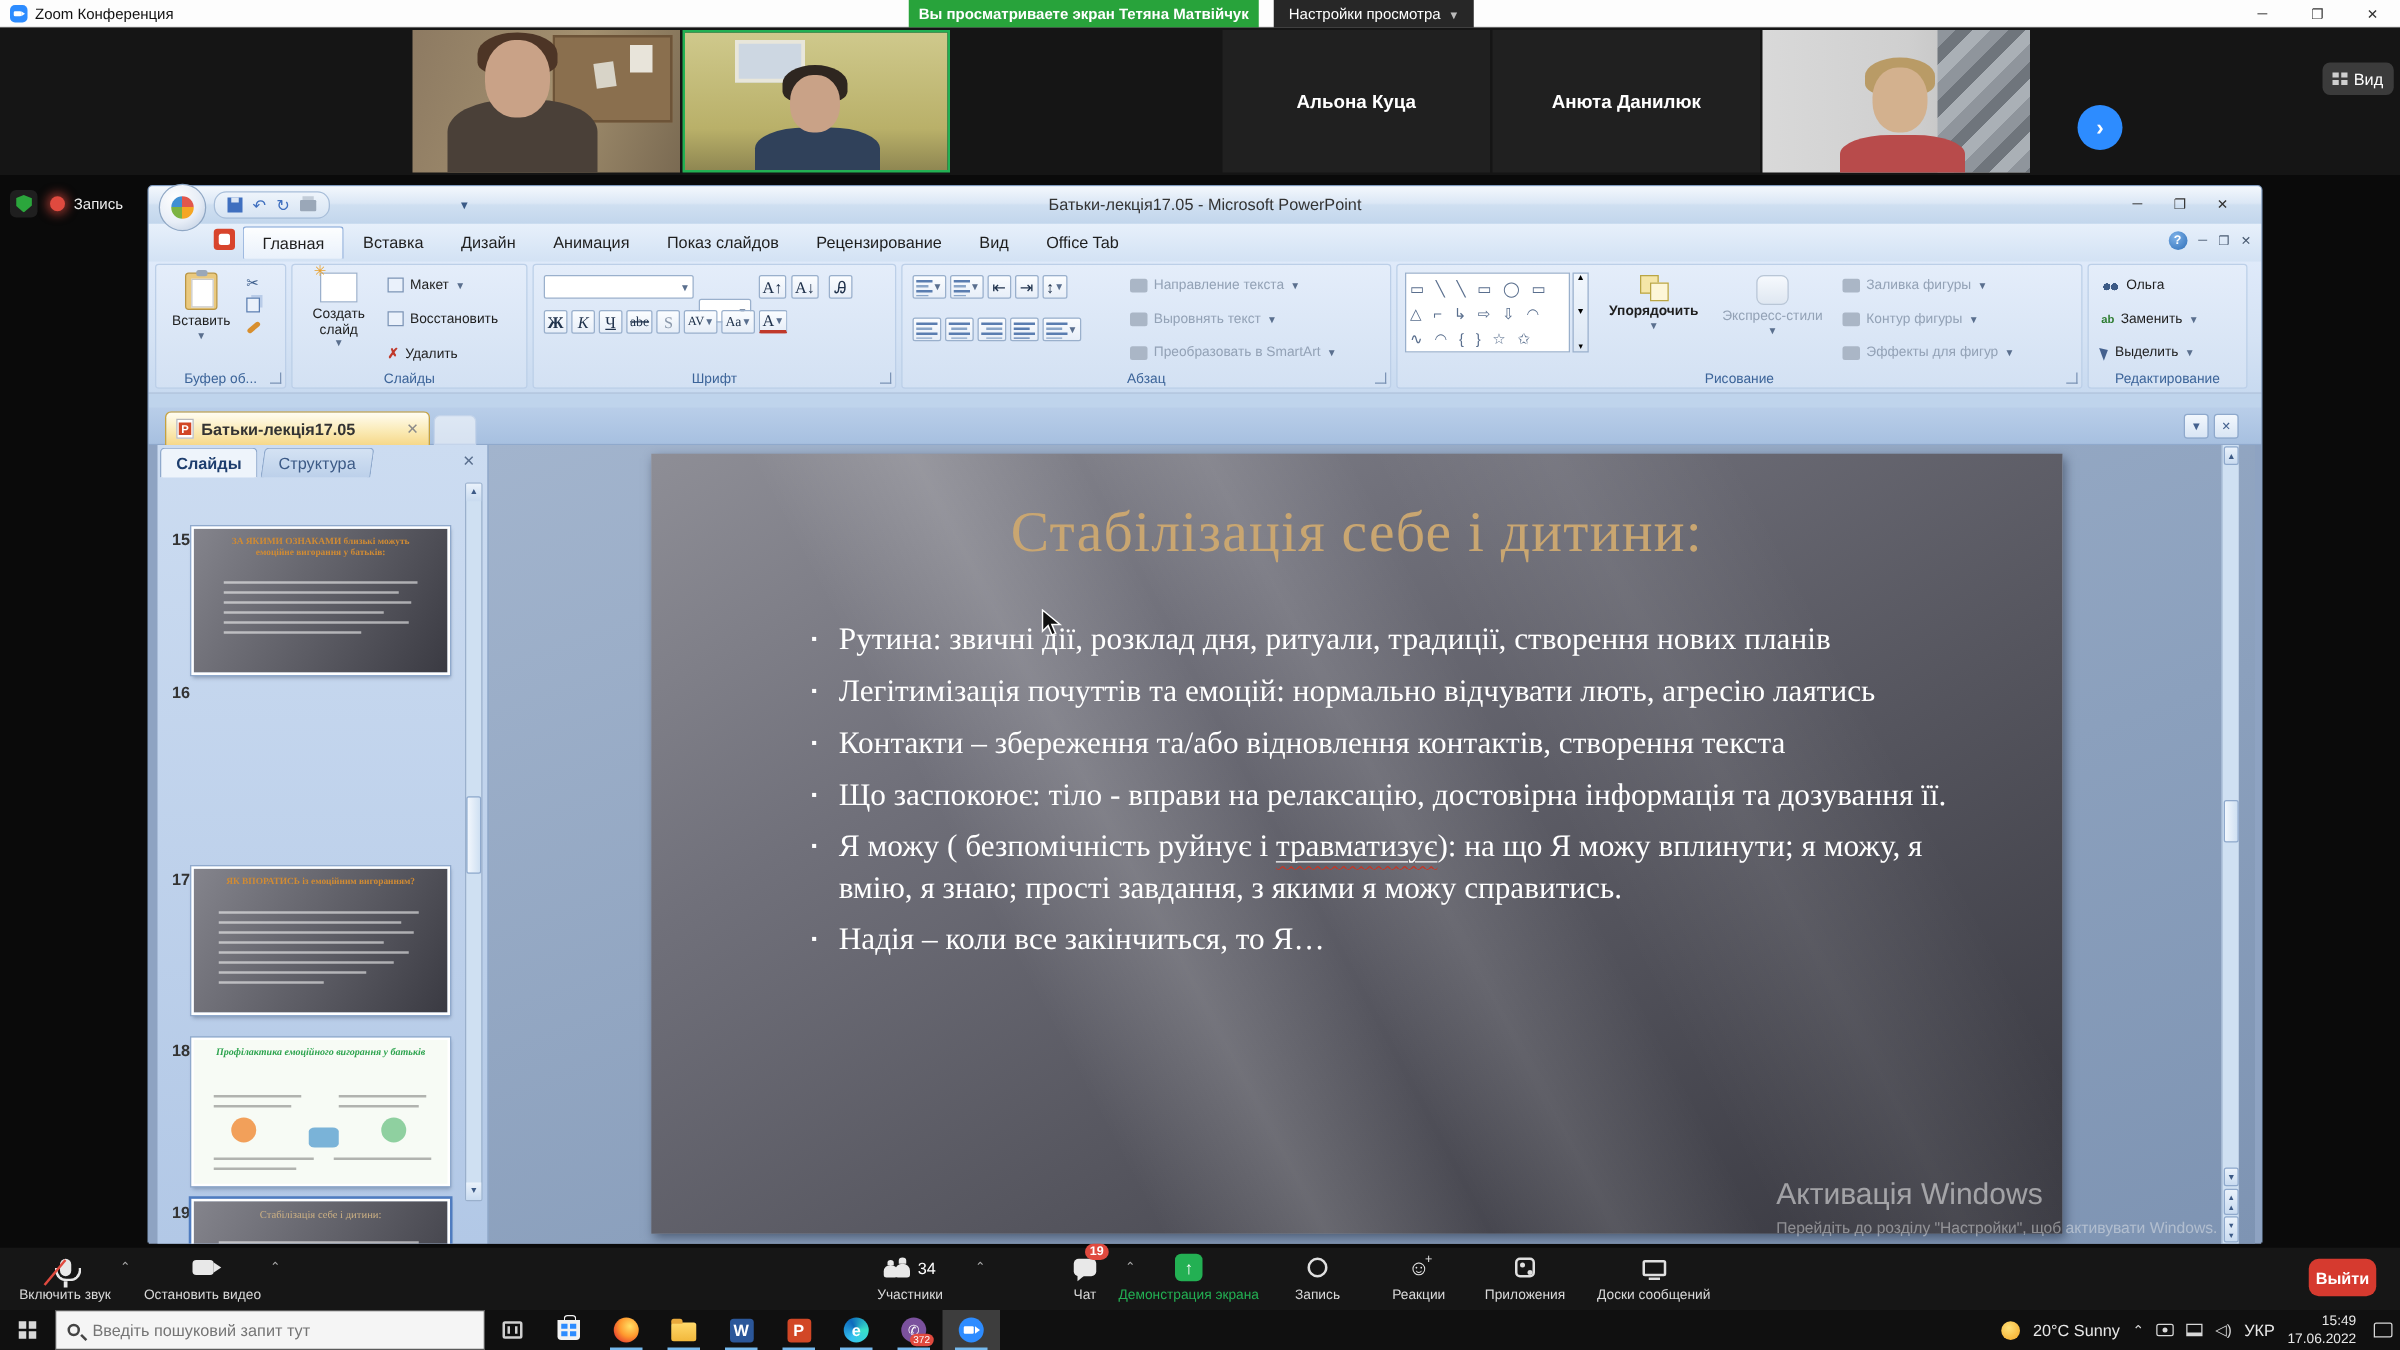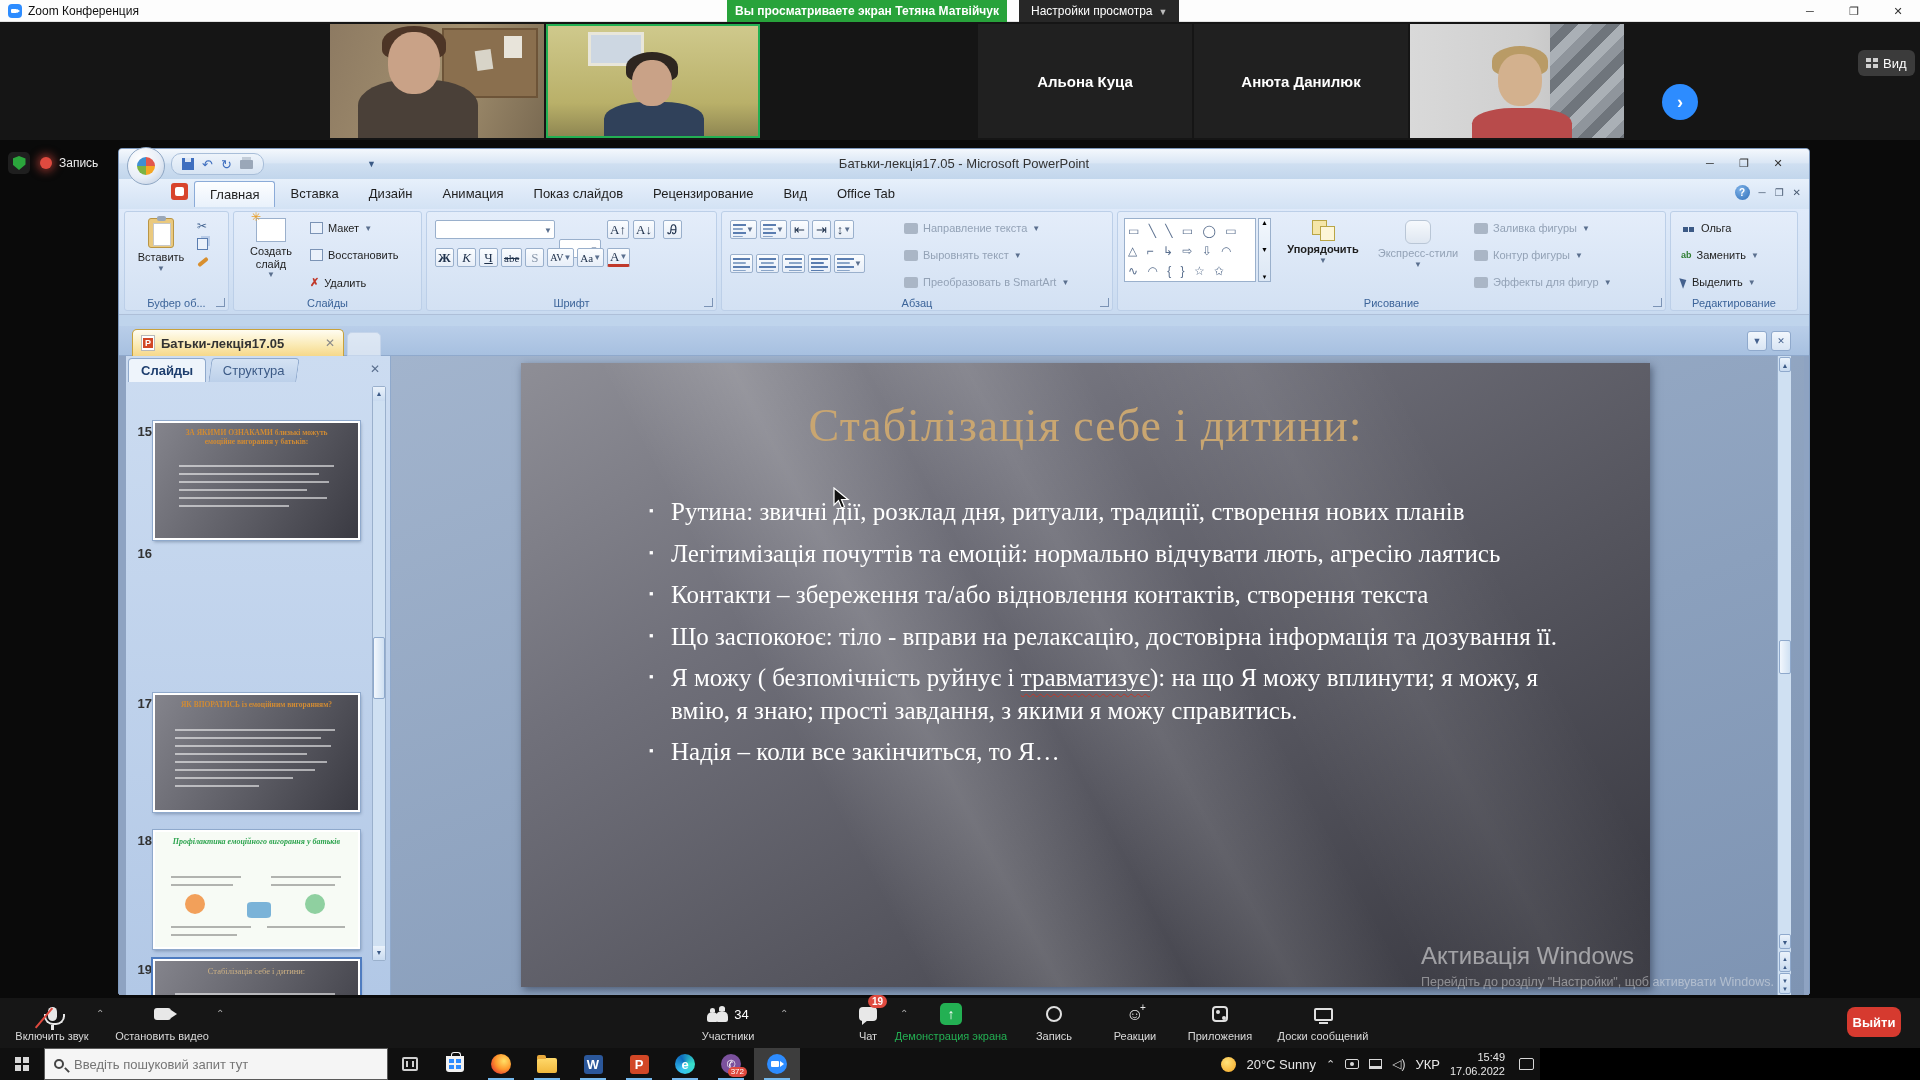--- a/index.html
+++ b/index.html
@@ -225,21 +225,21 @@
   .plus{position:absolute;margin-left:16px;margin-top:-14px;font-size:10px;color:#e8e8e8;}
   .apps-ic{width:16px;height:16px;border-radius:4px;border:2px solid #e0e0e0;position:relative;}
   .apps-ic::after{content:"";position:absolute;left:2px;top:2px;width:4px;height:4px;border-radius:50%;background:#e0e0e0;box-shadow:6px 6px 0 #e0e0e0;}
   .board-ic{width:19px;height:13px;border-radius:2px;border:2px solid #e0e0e0;position:relative;}
   .board-ic::after{content:"";position:absolute;left:3px;bottom:-5px;width:9px;height:2px;background:#e0e0e0;}
   .leave-btn{position:absolute;left:1847px;top:9px;width:54px;height:30px;background:#d63a2f;color:#fff;font-size:13px;font-weight:bold;
      border-radius:8px;display:flex;align-items:center;justify-content:center;}
   .green-lbl{color:#23b053 !important;}
 
   
-  .wtb{position:absolute;top:1048px;left:0;width:1540px;height:32px;background:#101010;display:flex;align-items:center;}
+  .wtb{position:absolute;top:1048px;left:0;width:1920px;height:32px;background:#101010;display:flex;align-items:center;}
   .start{width:44px;height:32px;display:flex;align-items:center;justify-content:center;}
   .winlogo{width:14px;height:14px;background:
      linear-gradient(#d8d8d8,#d8d8d8) 0 0/6px 6px no-repeat,
      linear-gradient(#d8d8d8,#d8d8d8) 8px 0/6px 6px no-repeat,
      linear-gradient(#d8d8d8,#d8d8d8) 0 8px/6px 6px no-repeat,
      linear-gradient(#d8d8d8,#d8d8d8) 8px 8px/6px 6px no-repeat;}
   .tsearch{width:344px;height:32px;background:#f5f5f5;border:1px solid #5a5a5a;display:flex;align-items:center;padding:0 9px;gap:8px;}
   .tsearch input{border:none;outline:none;background:transparent;font-size:13px;color:#333;width:290px;font-family:"Liberation Sans",sans-serif;}
   .mag{width:10px;height:10px;border:2px solid #444;border-radius:50%;position:relative;}
   .mag::after{content:"";position:absolute;left:8px;top:8px;width:6px;height:2px;background:#444;transform:rotate(45deg);}

